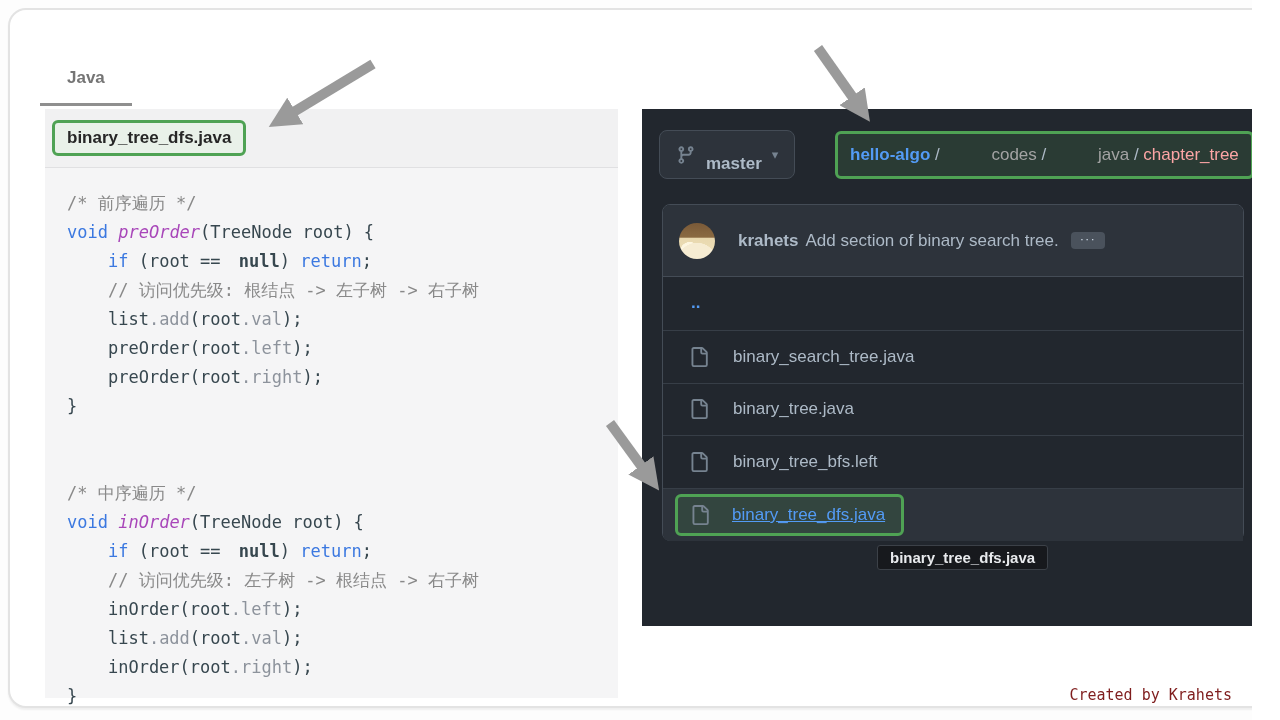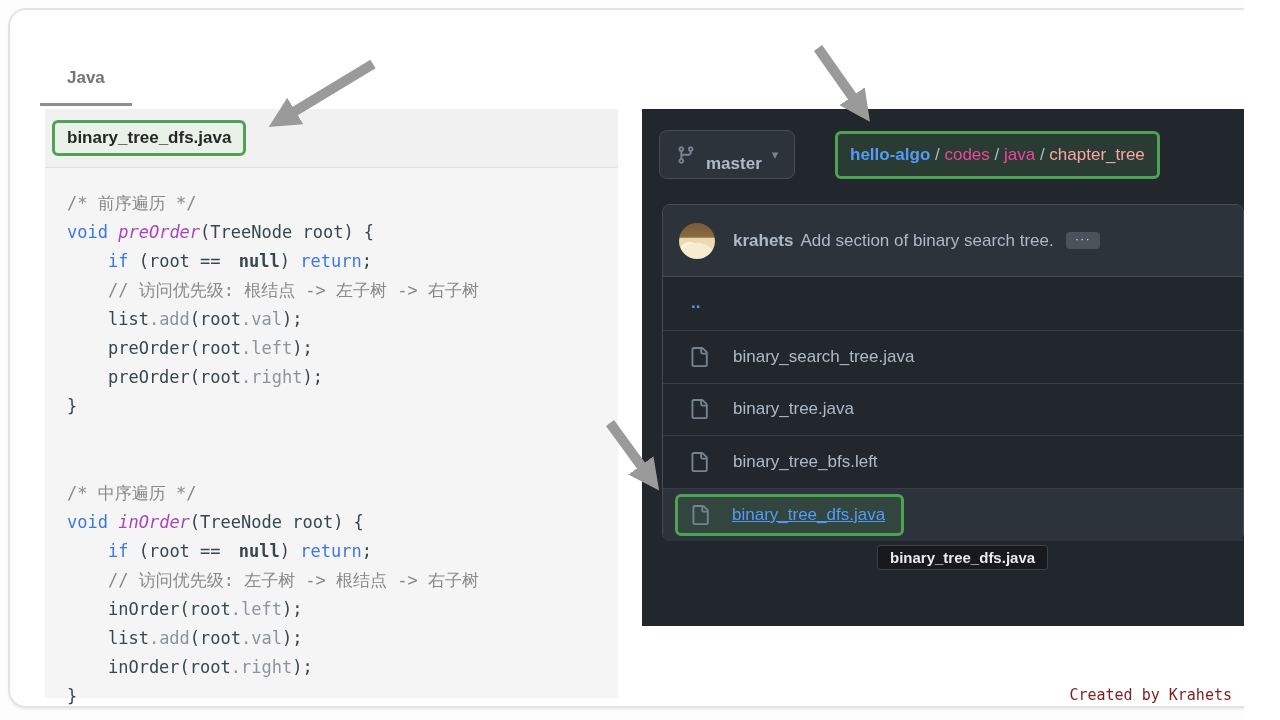--- a/index.html
+++ b/index.html
@@ -1,17 +1,17 @@
 <!DOCTYPE html>
 <html><head>
 <meta charset="utf-8">
 <style>
   html,body{margin:0;padding:0;background:#ffffff;}
   .stage{position:relative;width:1244px;height:720px;background:#fdfdfd;overflow:hidden;
-         font-family:"Liberation Sans",sans-serif;}
+         font-family:"Liberation Sans",sans-serif;padding-left:8px;}
   .card{position:absolute;left:8px;top:8px;width:1262px;height:696px;background:#ffffff;
         border:2px solid #e3e3e3;border-radius:18px;box-shadow:0 2px 2px rgba(0,0,0,0.06);}
 
   
   .tab{position:absolute;left:57px;top:58px;font-size:17px;font-weight:bold;color:#757575;cursor:pointer;}
   .tab-indicator{position:absolute;left:30px;top:93px;width:92px;height:3px;background:#8f8f8f;}
   .code-panel{position:absolute;left:35px;top:99px;width:573px;height:589px;background:#f5f5f6;}
   .code-header{position:absolute;left:0;top:0;width:100%;height:59px;background:#f1f1f2;
                border-bottom:1px solid #e0e0e2;box-sizing:border-box;}
   .green-box{border:3px solid #4fa254;border-radius:6px;}
@@ -31,34 +31,34 @@
   .gh-panel{position:absolute;left:632px;top:99px;width:622px;height:517px;background:#22272e;overflow:hidden;}
   .branch-btn{position:absolute;left:17px;top:21px;height:49px;padding:0 16px;box-sizing:border-box;
               display:flex;align-items:center;gap:10px;background:#2d333b;border:1px solid #444c56;
               border-radius:8px;cursor:pointer;}
   .branch-btn .lbl{font-size:17px;font-weight:700;color:#adbac7;margin-top:18px;}
   .branch-btn svg{fill:#768390;}
   .caret{color:#768390;font-size:13px;}
   .crumb-box{position:absolute;left:193px;top:22px;height:48px;box-sizing:border-box;
              display:flex;align-items:center;padding:0 12px;background:rgba(87,171,90,0.16);}
   .crumb-box .seg-repo{color:#539bf5;font-weight:bold;font-size:17px;cursor:pointer;}
-  .crumb-box .seg-link{color:#ec4899;font-size:17px;cursor:pointer;}
+  .crumb-box .seg-link{color:#a3a3a3;font-size:17px;cursor:pointer;margin-left:47px;}
   .crumb-box .seg-current{color:#fca5a5;font-weight:normal;font-size:17px;}
   .crumb-box .seg-sep{color:#adbac7;font-size:17px;white-space:pre;}
   .crumb-trail{position:absolute;left:612px;top:35px;color:#8b949e;font-size:17px;}
   .files-box{position:absolute;left:20px;top:95px;width:582px;height:337px;box-sizing:border-box;
              border:1px solid #444c56;border-radius:8px;background:#22272e;}
   .commit-row{height:72px;background:#2d333b;border-bottom:1px solid #444c56;border-radius:7px 7px 0 0;
               display:flex;align-items:center;padding-left:16px;box-sizing:border-box;}
   .avatar{width:36px;height:36px;border-radius:50%;flex:0 0 36px;overflow:hidden;cursor:pointer;
           background:
             radial-gradient(circle at 50% 110%, #f6ecd2 0 45%, transparent 46%),
             radial-gradient(circle at 30% 80%, #fdf6e0 0 25%, transparent 26%),
             linear-gradient(180deg,#7a5a38 0%,#8a6a42 40%,#e8d8ae 41%,#efe2bc 100%);}
-  .commit-text{margin-left:18px;font-size:17px;color:#adbac7;display:flex;align-items:center;}
+  .commit-text{margin-left:23px;font-size:17px;color:#adbac7;display:flex;align-items:center;}
   .commit-text .author{font-weight:bold;color:#adbac7;margin-right:7px;cursor:pointer;text-decoration:none;}
   .commit-text .msg{cursor:pointer;}
   .more-badge{display:inline-block;margin-left:12px;width:34px;height:17px;border-radius:4px;background:#4a525c;
               color:#cdd9e5;font-size:13px;line-height:13px;text-align:center;letter-spacing:1px;cursor:pointer;}
   .file-row{height:52.8px;border-top:1px solid #373e47;display:flex;align-items:center;
             padding-left:26px;box-sizing:border-box;}
   .file-row:first-child{border-top:none;}
   .file-row .fname{margin-left:24px;font-size:17px;color:#adbac7;cursor:pointer;}
   .file-row svg{fill:#768390;flex:0 0 20px;}
   .up-link{margin-left:2px;font-size:17px;font-weight:bold;color:#539bf5;cursor:pointer;}

